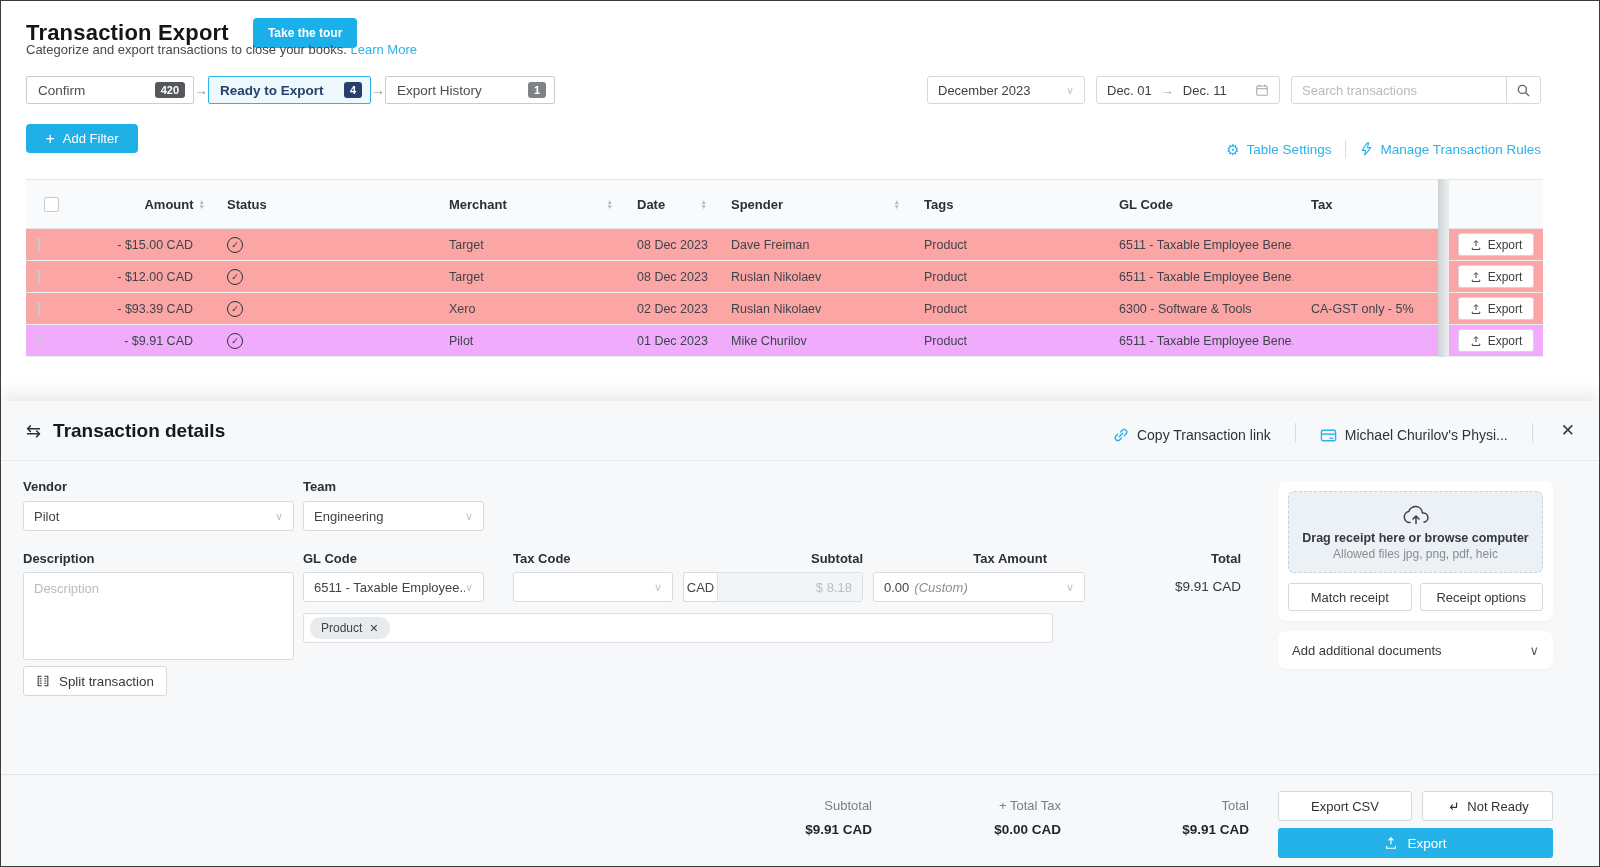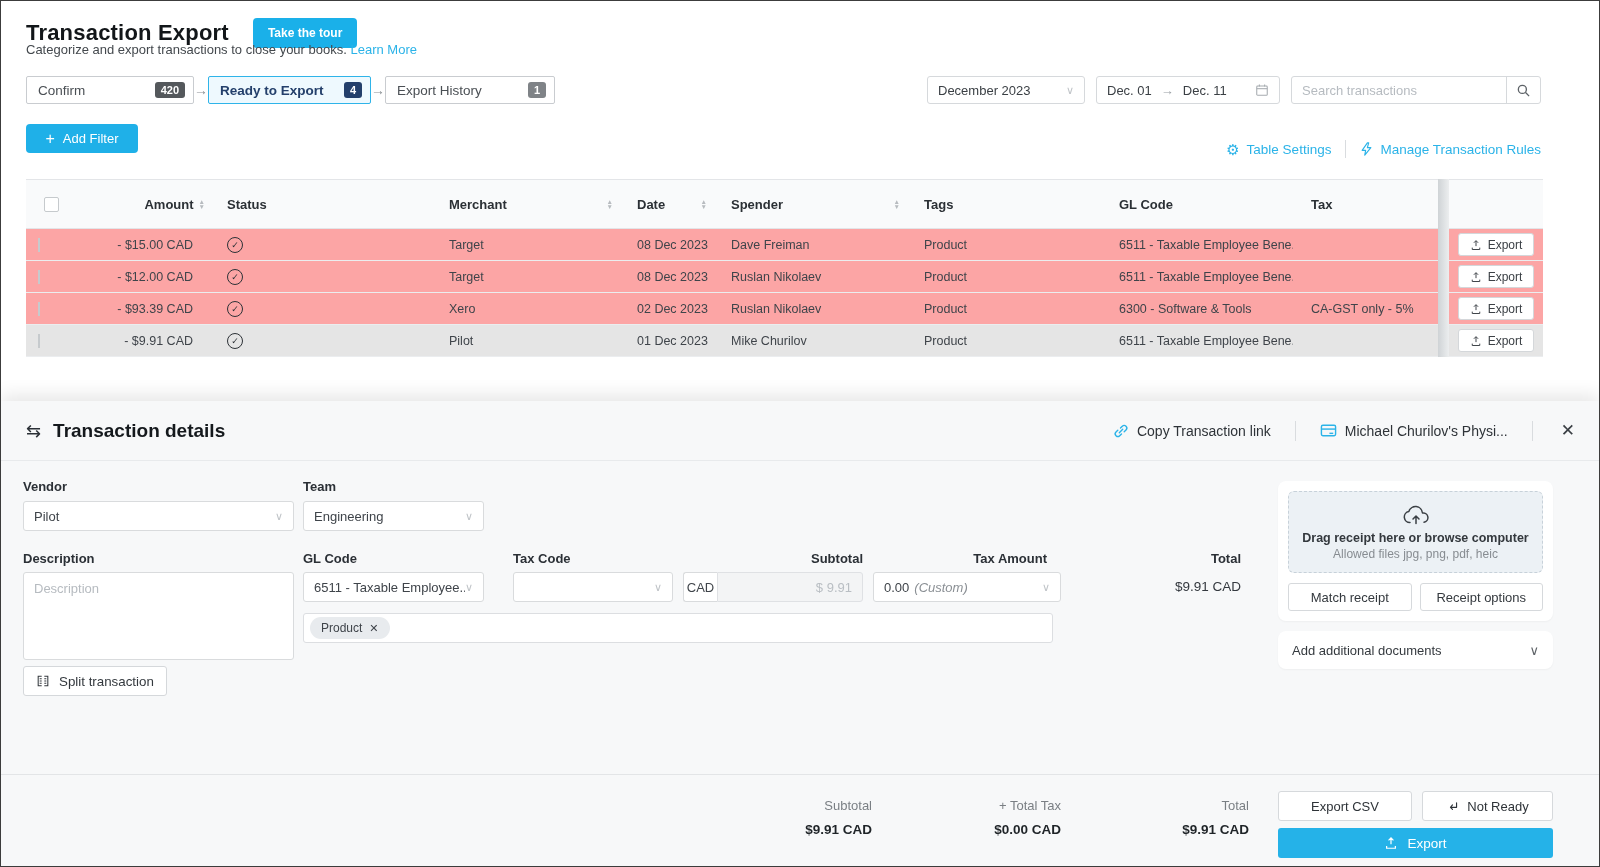--- a/index.html
+++ b/index.html
@@ -48,40 +48,40 @@
   .table-links { position:absolute; top:139px; right:58px; display:flex; align-items:center; color:#2bb3e8; font-size:13.5px; }
   .table-links .tl-item { display:flex; align-items:center; gap:7px; cursor:pointer; }
   .tl-divider { width:1px; height:18px; background:#d9dcdf; margin:0 14px; }
   .gear { font-size:15px; line-height:1; }
 
   
   .table { position:absolute; top:178px; left:25px; width:1517px; }
   .trow { display:grid; grid-template-columns:48px 135px 222px 188px 94px 193px 195px 192px 145px 11px 94px; align-items:center; }
   .thead { height:50px; background:#f9fafb; border-top:1px solid #e3e5e8; border-bottom:1px solid #e3e5e8; font-weight:600; color:#2b3035; }
   .tbody-row { height:32px; border-bottom:1px solid #ebedef; background:#fca5a5; font-size:12.5px; color:#3f444a; }
-  .tbody-row.selected { background:#e5e5e5; }
+  .tbody-row.selected { background:#f0abfc; }
   .cell { padding-left:18px; overflow:hidden; white-space:nowrap; }
   .cell.first { padding-left:12px; }
   .cell.amount { text-align:right; padding-right:16px; padding-left:0; }
   .hcell { display:flex; align-items:center; padding-left:18px; }
   .hcell.h-amount { justify-content:flex-end; gap:5px; padding-right:4px; padding-left:0; }
   .hcell.h-sortable { justify-content:space-between; padding-right:6px; }
   .sort { display:flex; flex-direction:column; align-items:center; cursor:pointer; }
   .sort i { font-style:normal; font-size:6.5px; line-height:5px; color:#b7bbbf; }
   .checkbox { width:15px; height:15px; border:1px solid #c6cacd; border-radius:2px; background:#fff; cursor:pointer; }
   .status-ic { width:16px; height:16px; border:1.5px solid #2d3237; border-radius:50%; display:flex; align-items:center; justify-content:center; font-size:9px; color:#2d3237; font-weight:700; }
   .export-btn { width:76px; height:23px; margin-left:9px; background:#fff; border:1px solid #d4d7da; border-radius:3px; font-size:12px; color:#3c4146; display:flex; align-items:center; justify-content:center; gap:6px; cursor:pointer; }
   .scroll-strip { position:absolute; top:0; bottom:0; left:1412px; width:11px; background:linear-gradient(to right,#cfd3d6,#eceeef); }
 
   
   .details { position:absolute; top:400px; left:0; right:0; bottom:0; background:#f7f8f9; box-shadow:0 -7px 16px rgba(0,0,0,.09); }
   .d-header { position:relative; height:60px; border-bottom:1px solid #e8eaec; display:flex; align-items:center; padding:0 25px; }
   .d-title { font-size:19px; font-weight:700; color:#15191d; display:flex; align-items:center; gap:12px; }
   .swap { font-size:18px; font-weight:400; color:#2b3036; }
-  .d-header-right { position:absolute; right:20px; display:flex; align-items:center; gap:8px; }
+  .d-header-right { position:absolute; right:20px; display:flex; align-items:flex-end; gap:8px; }
   .dh-item { display:flex; align-items:center; gap:8px; font-size:14px; color:#2e3338; cursor:pointer; }
   .dh-div { width:1px; height:20px; background:#d9dcdf; margin:0 16px; }
   .close-x { font-size:17px; color:#3a3f44; cursor:pointer; padding:2px 4px; }
 
   .f-label { position:absolute; font-weight:700; color:#2b3036; font-size:13px; }
   .f-label.r { text-align:right; }
   .select, .input { position:absolute; height:30px; background:#fff; border:1px solid #d9dbdd; border-radius:3px; display:flex; align-items:center; padding:0 10px; color:#3f444a; cursor:pointer; }
   .select .chev { margin-left:auto; }
   .textarea { position:absolute; background:#fff; border:1px solid #d9dbdd; border-radius:3px; padding:8px 10px; font:inherit; color:#3f444a; resize:none; outline:none; }
   .textarea::placeholder { color:#b6bbc0; }
@@ -386,25 +386,25 @@
       <span class="chev">∨</span>
     </div>
     <div class="select" style="left:512px; top:171px; width:160px;">
       <span></span>
       <span class="chev">∨</span>
     </div>
 
     <div class="cad-group" style="left:682px; top:171px;">
       <div class="cad-box">CAD</div>
       <div class="subtotal-input">
-          <span>$ 9.91</span>
+          <span>$ 8.18</span>
         </div>
     </div>
 
-    <div class="select" style="left:872px; top:171px; width:188px;">
+    <div class="select" style="left:872px; top:171px; width:212px;">
       <span>0.00</span>
       <span class="custom-note">(Custom)</span>
       <span class="chev">∨</span>
     </div>
 
     <div class="total-val r" style="left:1100px; top:178px; width:140px; text-align:right;">$9.91 CAD</div>
 
     <div class="tags-field" style="left:302px; top:212px; width:750px;">
       <span class="chip">
         <span>Product</span>

